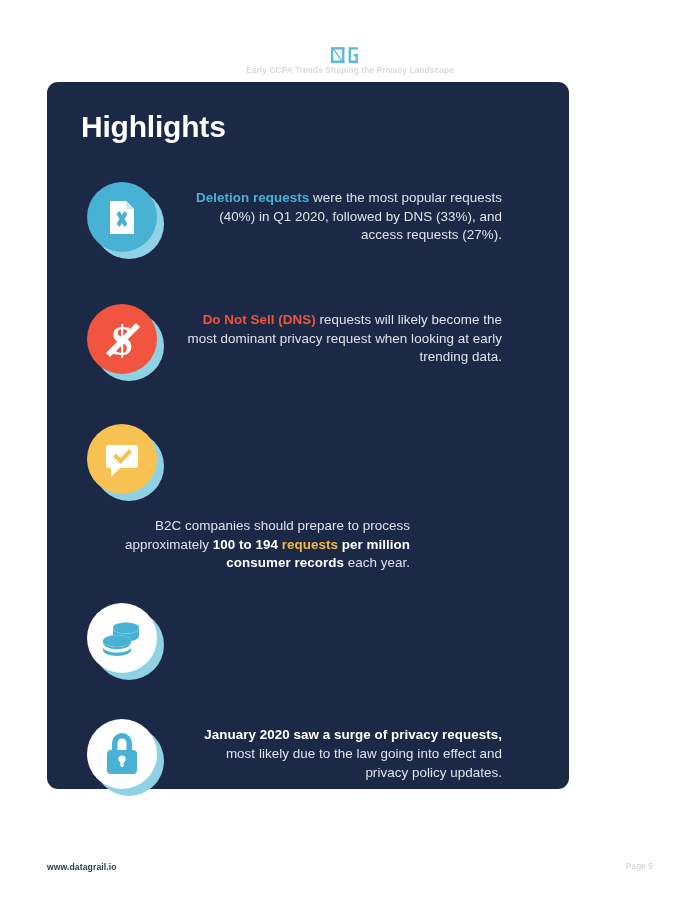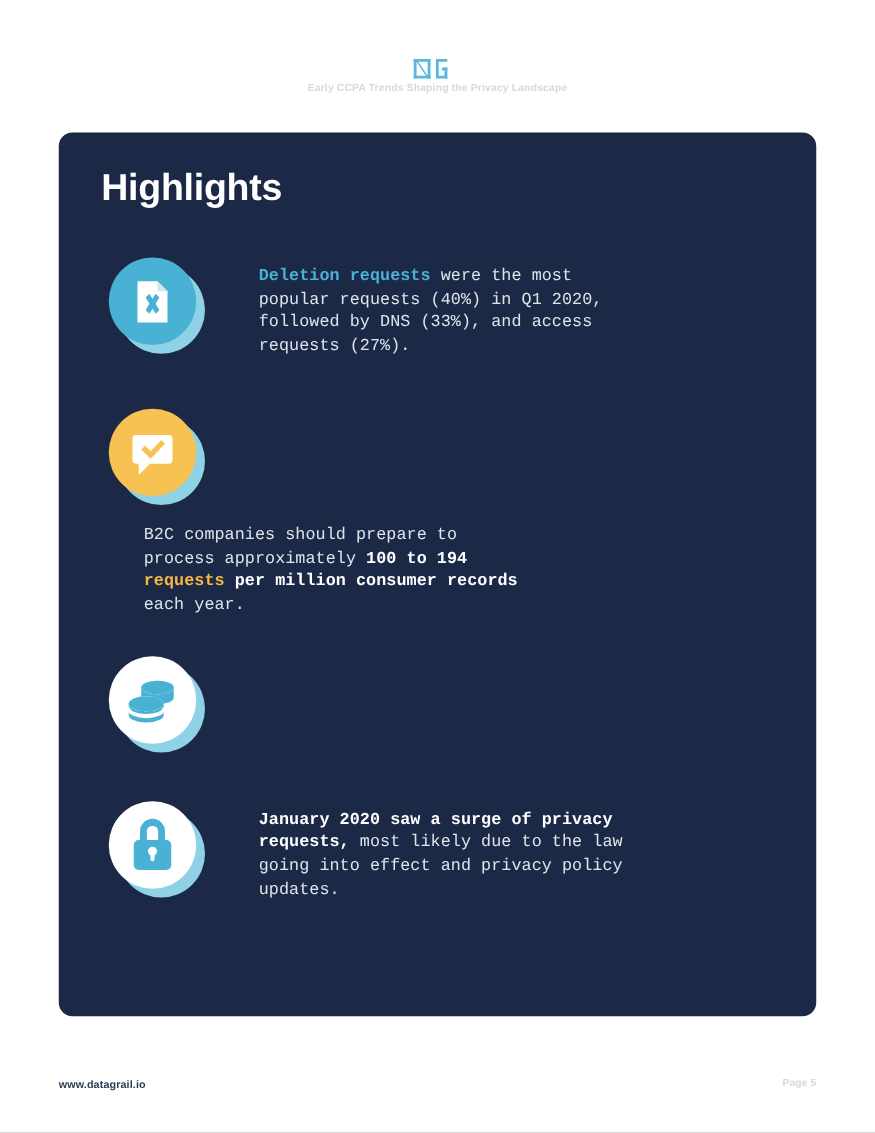--- a/index.html
+++ b/index.html
@@ -43,25 +43,26 @@
     font-weight: bold;
     letter-spacing: 0.18px;
     color: #d6d8dd;
     white-space: nowrap;
   }
 
   
   .card {
     position: absolute;
     left: 47px;
-    top: 106px;
-    width: 606px;
+    top: 82px;
+    width: 522px;
     height: 707px;
     background: #1b2947;
     border-radius: 11px;
+    text-align: right;
   }
 
   .card-title {
     position: absolute;
     left: 34px;
     top: 28px;
     font-size: 30px;
     font-weight: bold;
     color: #ffffff;
     letter-spacing: -0.2px;
@@ -91,27 +92,26 @@
   .icon-svg {
     position: absolute;
     left: 0;
     top: 0;
     width: 92px;
     height: 86px;
   }
 
   .row-text {
     padding-top: 12px;
-    margin-left: 36px;
+    margin-left: 16px;
     font-size: 13.4px;
     line-height: 18.7px;
     color: #dfe3ea;
     max-width: 315px;
     letter-spacing: 0.05px;
-    font-family: Liberation Mono, monospace;
   }
 
   .t-teal   { color: #49b2d4; font-weight: bold; }
   .t-red    { color: #f1543f; font-weight: bold; }
   .t-amber  { color: #f5b942; font-weight: bold; }
   .t-white  { color: #ffffff; font-weight: bold; }
 
   
   .page-footer {
     position: absolute;
@@ -166,20 +166,31 @@
               <circle cx="50" cy="47" r="35" fill="#8fd2e6"></circle>
               <circle cx="43" cy="40" r="35" fill="#49b2d4"></circle>
               <path d="M31 24 L47 24 L55 32 L55 57 L31 57 Z" fill="#ffffff"></path>
               <path d="M47 24 L55 32 L47 32 Z" fill="#cfe9f3"></path>
               <path d="M37.5 37 L40.5 34 L48.5 47 L45.5 50 Z" fill="#49b2d4"></path>
               <path d="M48.5 37 L45.5 34 L37.5 47 L40.5 50 Z" fill="#49b2d4"></path>
             </svg>
           </div>
           <div class="row-text"><span class="t-teal">Deletion requests</span><span> were the most popular requests (40%) in Q1 2020, followed by DNS (33%), and access requests (27%).</span></div>
         </div>
+        <div class="row" style="margin-top: 36px;">
+          <div class="icon-wrap">
+            <svg class="icon-svg" viewBox="0 0 92 86" xmlns="http://www.w3.org/2000/svg">
+              <circle cx="50" cy="47" r="35" fill="#8fd2e6"></circle>
+              <circle cx="43" cy="40" r="35" fill="#f1543f"></circle>
+              <text x="43" y="56" font-family="Liberation Serif, serif" font-size="42" font-weight="bold" text-anchor="middle" fill="#ffffff">$</text>
+              <path d="M27 54 L57 24 L61 28 L31 58 Z" fill="#ffffff"></path>
+            </svg>
+          </div>
+          <div class="row-text"><span class="t-red">Do Not Sell (DNS)</span><span> requests will likely become the most dominant privacy request when looking at early trending data.</span></div>
+        </div>
         <div class="row" style="margin-top: 34px; flex-direction: column;">
           <div class="icon-wrap">
             <svg class="icon-svg" viewBox="0 0 92 86" xmlns="http://www.w3.org/2000/svg">
               <circle cx="50" cy="47" r="35" fill="#8fd2e6"></circle>
               <circle cx="43" cy="40" r="35" fill="#f8c252"></circle>
               <rect x="27" y="26" width="32" height="23" rx="3" fill="#ffffff"></rect>
               <path d="M32 48 L32 58 L41 49 Z" fill="#ffffff"></path>
               <path d="M34 37.5 L37 34.5 L41.5 39 L50 30 L53 33 L41.5 45 Z" fill="#f8c252"></path>
             </svg>
           </div>

